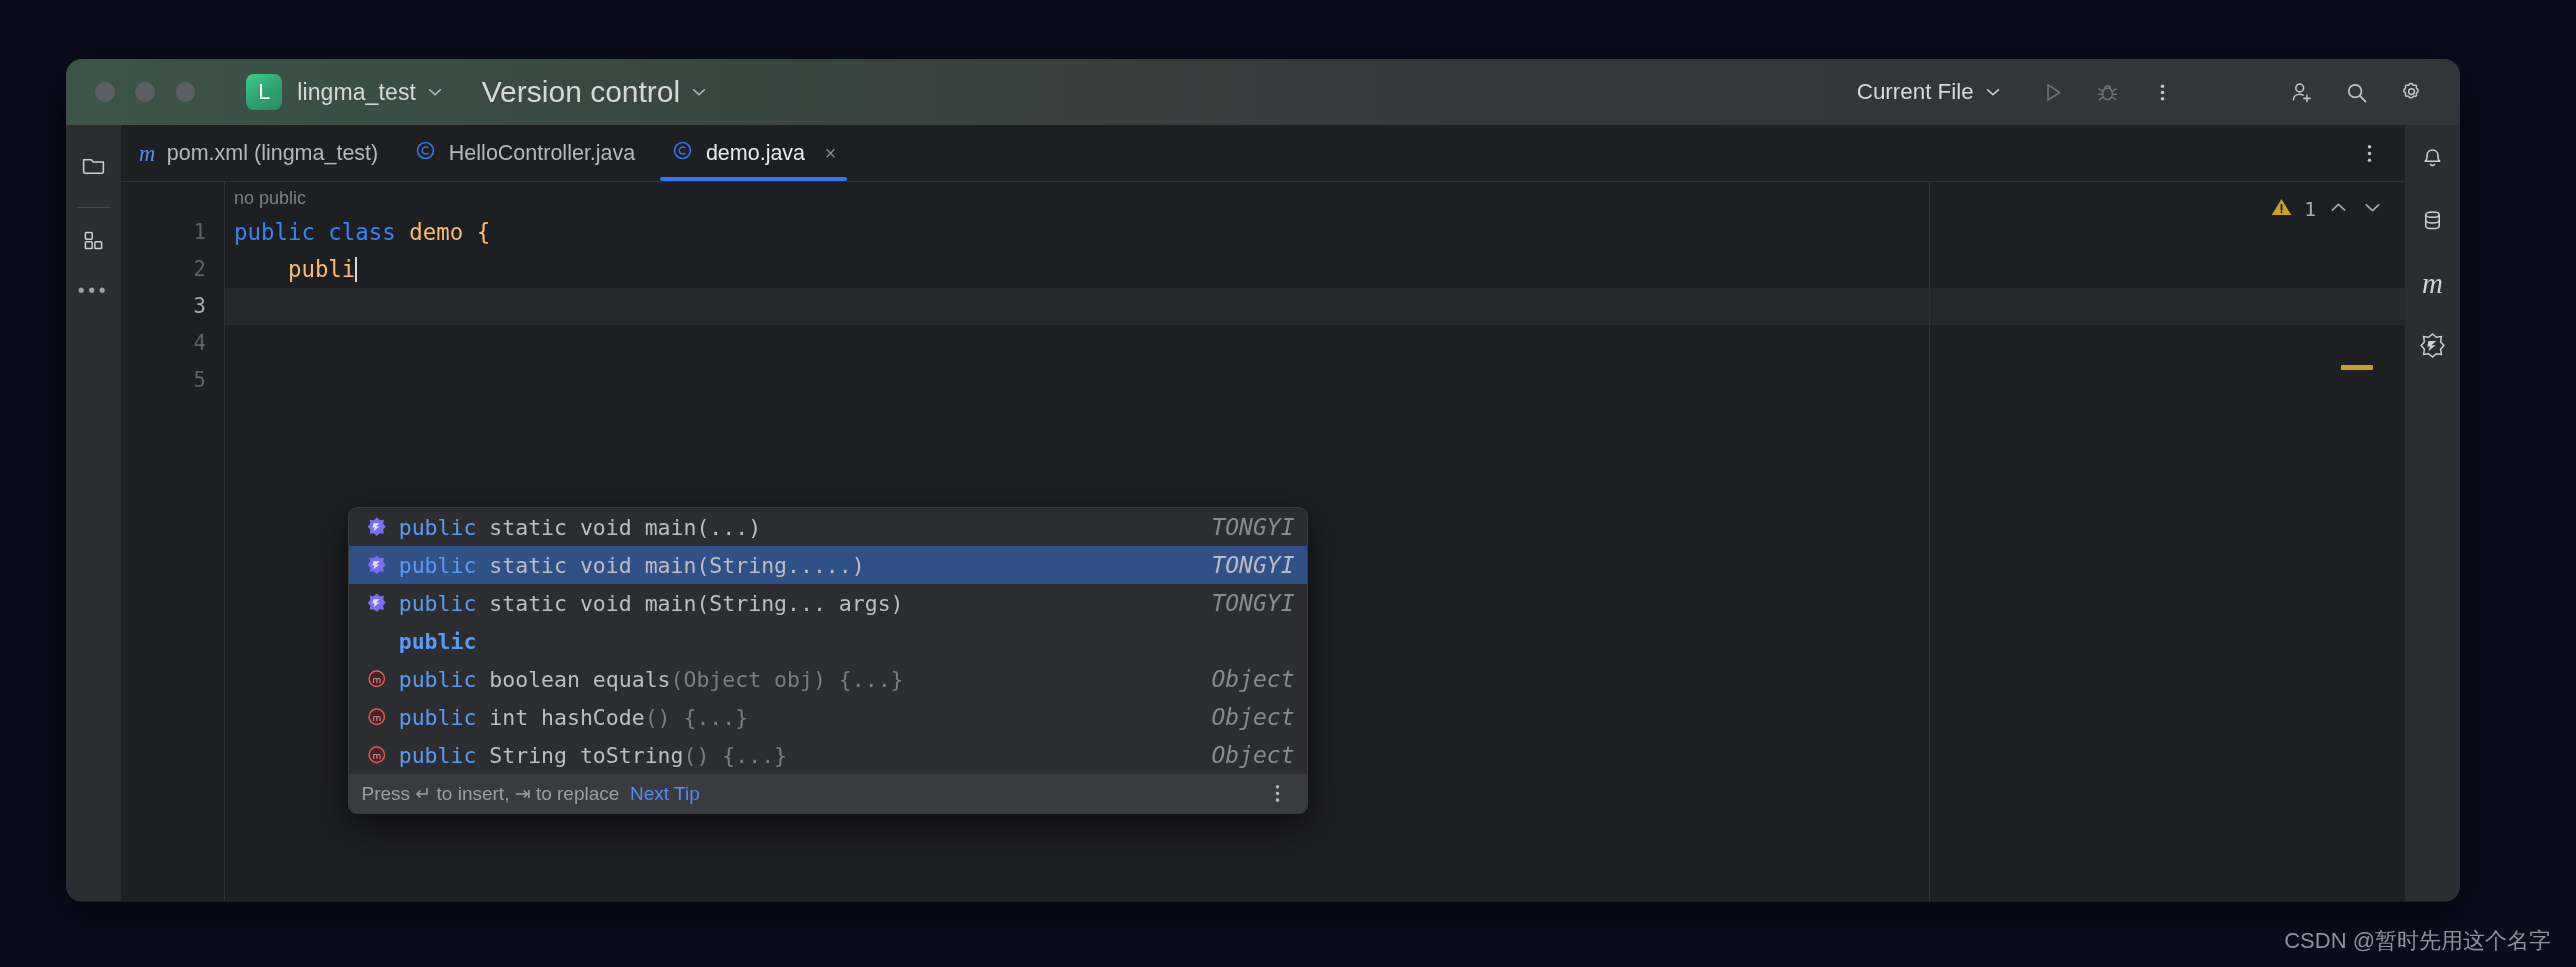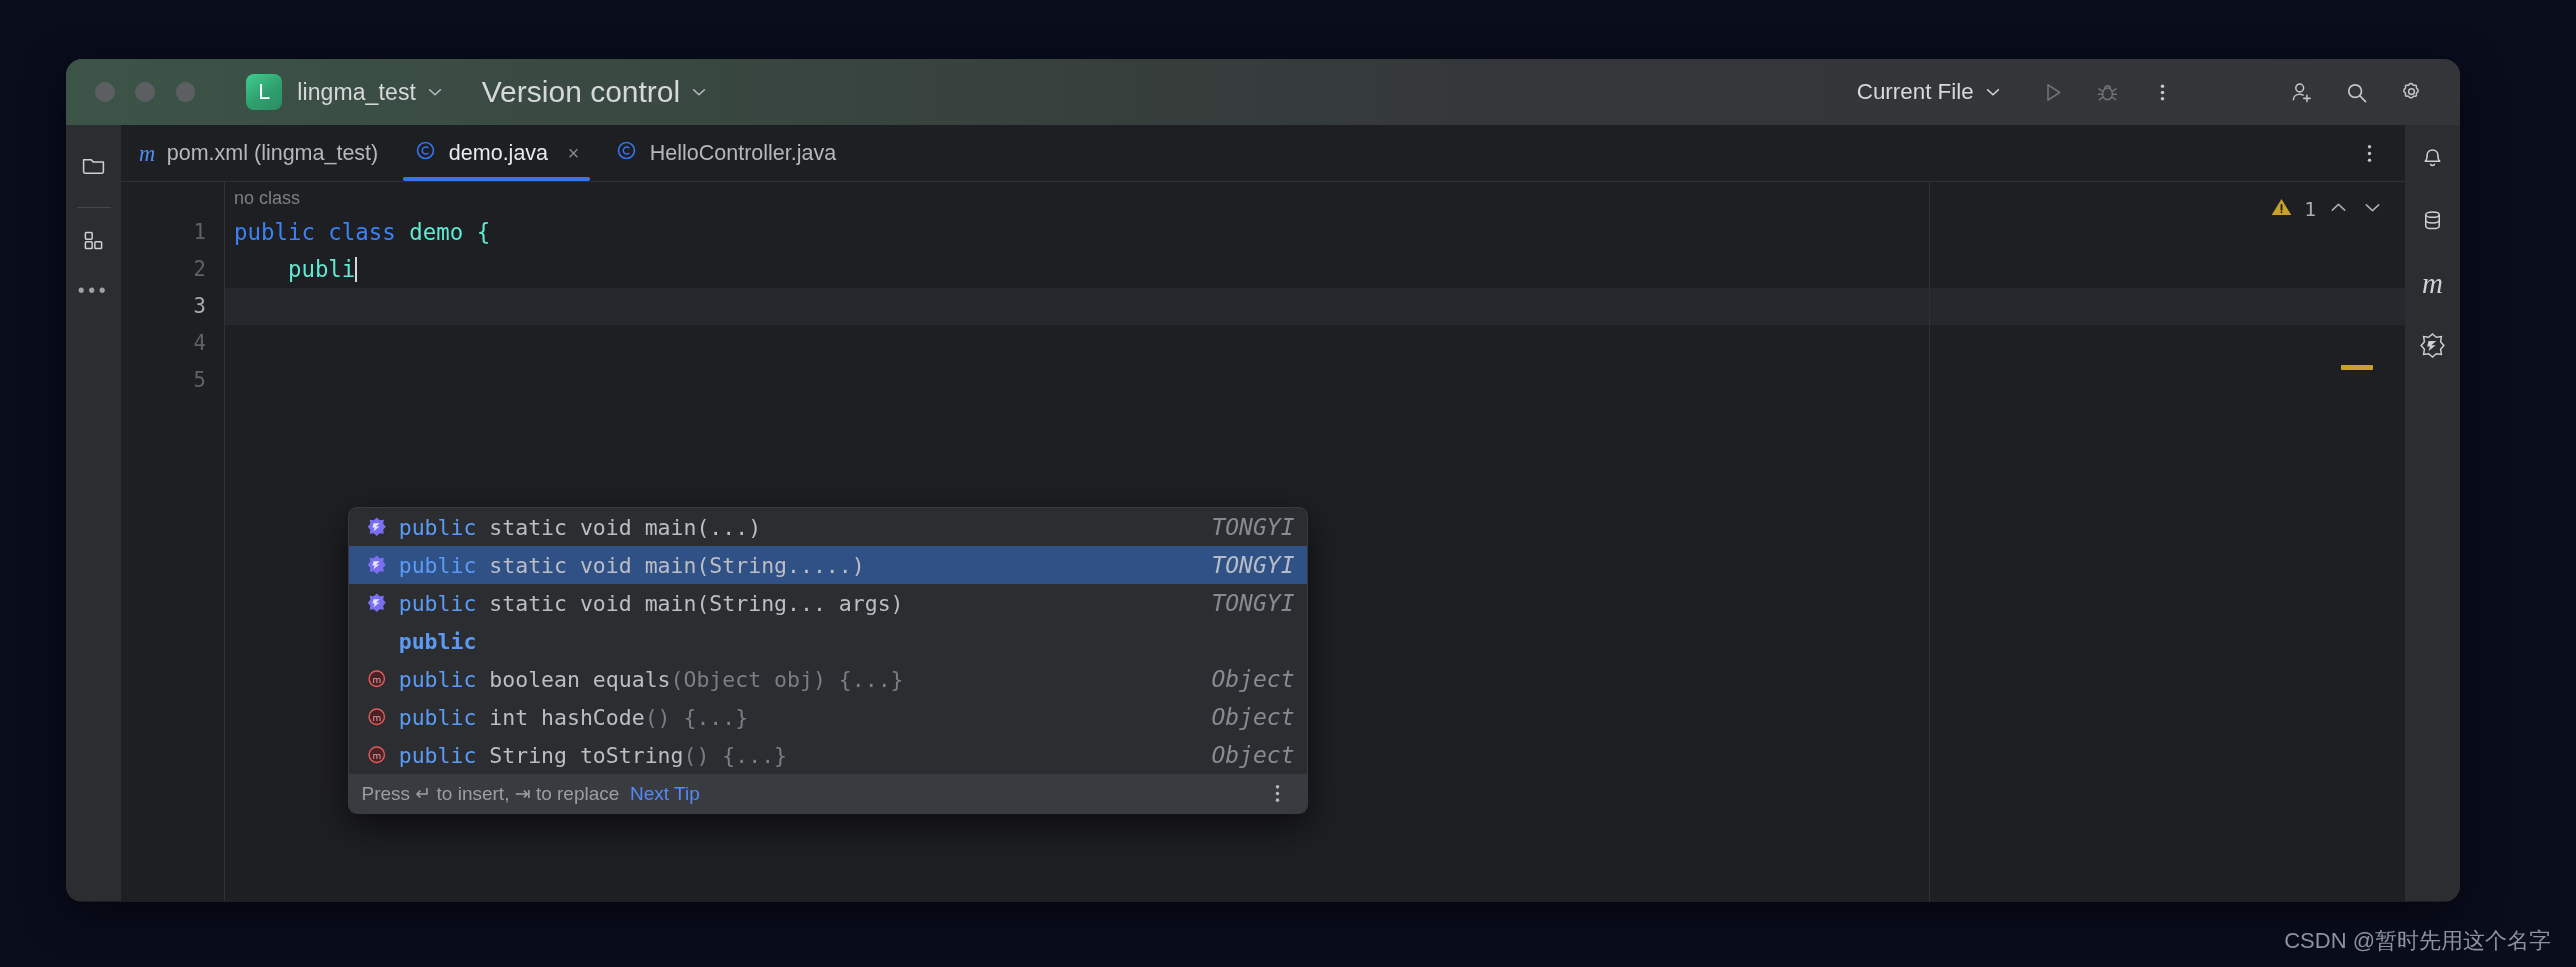--- a/index.html
+++ b/index.html
@@ -110,21 +110,21 @@
   .code {
     flex: 1; position: relative; padding-top: 0;
     font-family: "DejaVu Sans Mono", monospace; font-size: 22.4px;
   }
   .hintline { height: 32px; line-height: 32px; color: #7d8084; font-size: 18px; padding-left: 9px;
      font-family: "Liberation Sans", sans-serif; }
   .cline { height: 37px; line-height: 37px; padding-left: 9px; white-space: pre; color: #bcbec4; }
   .cline.cur { background: #26282e; }
   .kw { color: #3b82f6; }
   .cmt { color: #7a7e85; }
-  .typ { color: #5eead4; }
+  .typ { color: #fdba74; }
   .caret { display:inline-block; width:1.8px; height:25px; background:#d6d8da; vertical-align:-4.5px; }
 
   .code-rule { position: absolute; top: 0; bottom: 0; width: 0.9px; background: #303237; }
   .cur-row-band { position: absolute; left: 0; right: 0; height: 37px; background: #26282e; }
 
   
   .inspect {
     position: absolute; right: 21.5px; top: 12.5px; display: flex; align-items: center; gap: 10.7px;
     color: #a9acb0; font-size: 19.7px;
   }
@@ -272,41 +272,41 @@
         </div>
         <div class="rail-dots">•••</div>
       </div>
 
       <div class="editor-col">
 
         <div class="tabbar">
           <div class="tab">
             <span class="mavenM">m</span>
             <span>pom.xml (lingma_test)</span>
+          </div>
+          <div class="tab">
+            <span>
+              <svg width="23" height="23" viewBox="0 0 26 26" fill="none" stroke="#3574f0" stroke-width="1.8">
+                <circle cx="13" cy="13" r="9"></circle>
+                  <path d="M16.2 10.2a4 4 0 1 0 0 5.6" stroke-width="1.6"></path>
+              </svg>
+            </span>
+            <span>HelloController.java</span>
           </div>
           <div class="tab active">
             <span>
               <svg width="23" height="23" viewBox="0 0 26 26" fill="none" stroke="#3574f0" stroke-width="1.8">
                 <circle cx="13" cy="13" r="9"></circle>
                   <path d="M16.2 10.2a4 4 0 1 0 0 5.6" stroke-width="1.6"></path>
               </svg>
             </span>
             <span>demo.java</span>
             <span class="tab-close">×</span>
             <span class="uline"></span>
           </div>
-          <div class="tab">
-            <span>
-              <svg width="23" height="23" viewBox="0 0 26 26" fill="none" stroke="#3574f0" stroke-width="1.8">
-                <circle cx="13" cy="13" r="9"></circle>
-                  <path d="M16.2 10.2a4 4 0 1 0 0 5.6" stroke-width="1.6"></path>
-              </svg>
-            </span>
-            <span>HelloController.java</span>
-          </div>
           <div class="tabbar-kebab">
             <svg width="25" height="25" viewBox="0 0 28 28" fill="#c3c6c9">
                 <circle cx="14" cy="6.5" r="1.9"></circle>
                 <circle cx="14" cy="14" r="1.9"></circle>
                 <circle cx="14" cy="21.5" r="1.9"></circle>
               </svg>
           </div>
         </div>
 
         <div class="editor-area">
@@ -316,21 +316,21 @@
             <div class="gnum">2</div>
             <div class="gnum cur">3</div>
             <div class="gnum">4</div>
             <div class="gnum">5</div>
           </div>
 
           <div class="code">
             <div class="cur-row-band" style="top:106px;"></div>
             <div class="code-rule" style="left:1704px;"></div>
 
-            <div class="hintline">no class</div>
+            <div class="hintline">no public</div>
 
             <div class="cline"><span class="kw">public class </span><span class="typ">demo {</span></div>
 
 
             <div class="cline cur" style="background:transparent"><span class="typ">    publi</span><span class="caret"></span></div>
 
             <div class="cline"><span class="typ">}</span></div>
 
             <div class="cline"><span class="typ"></span></div>
 

